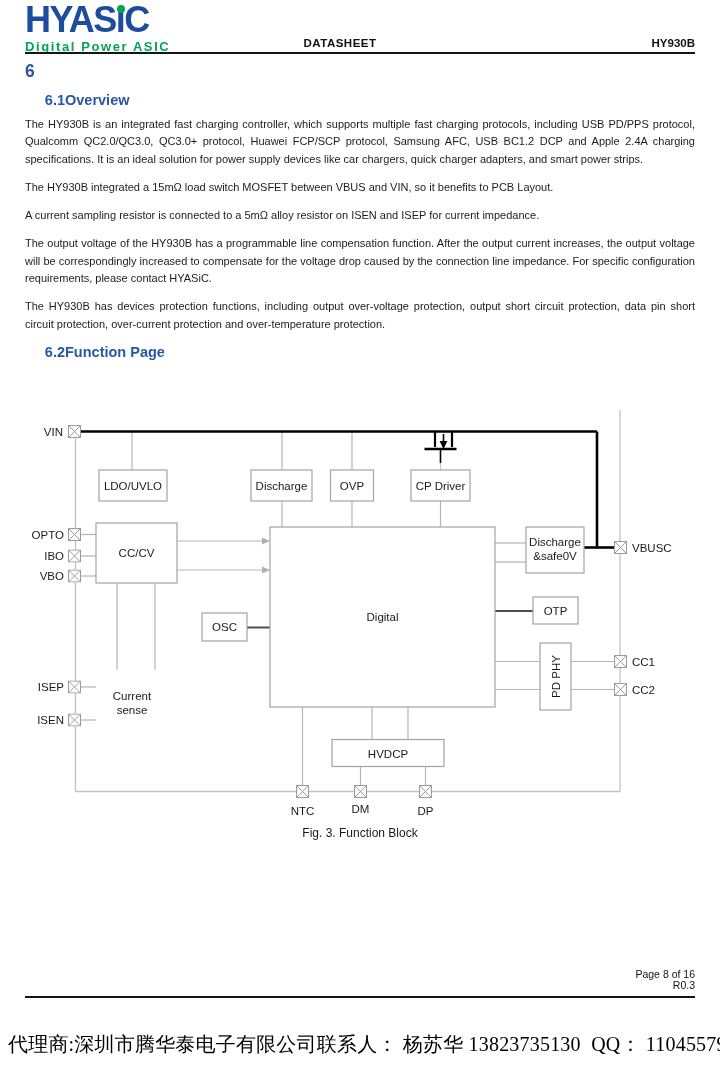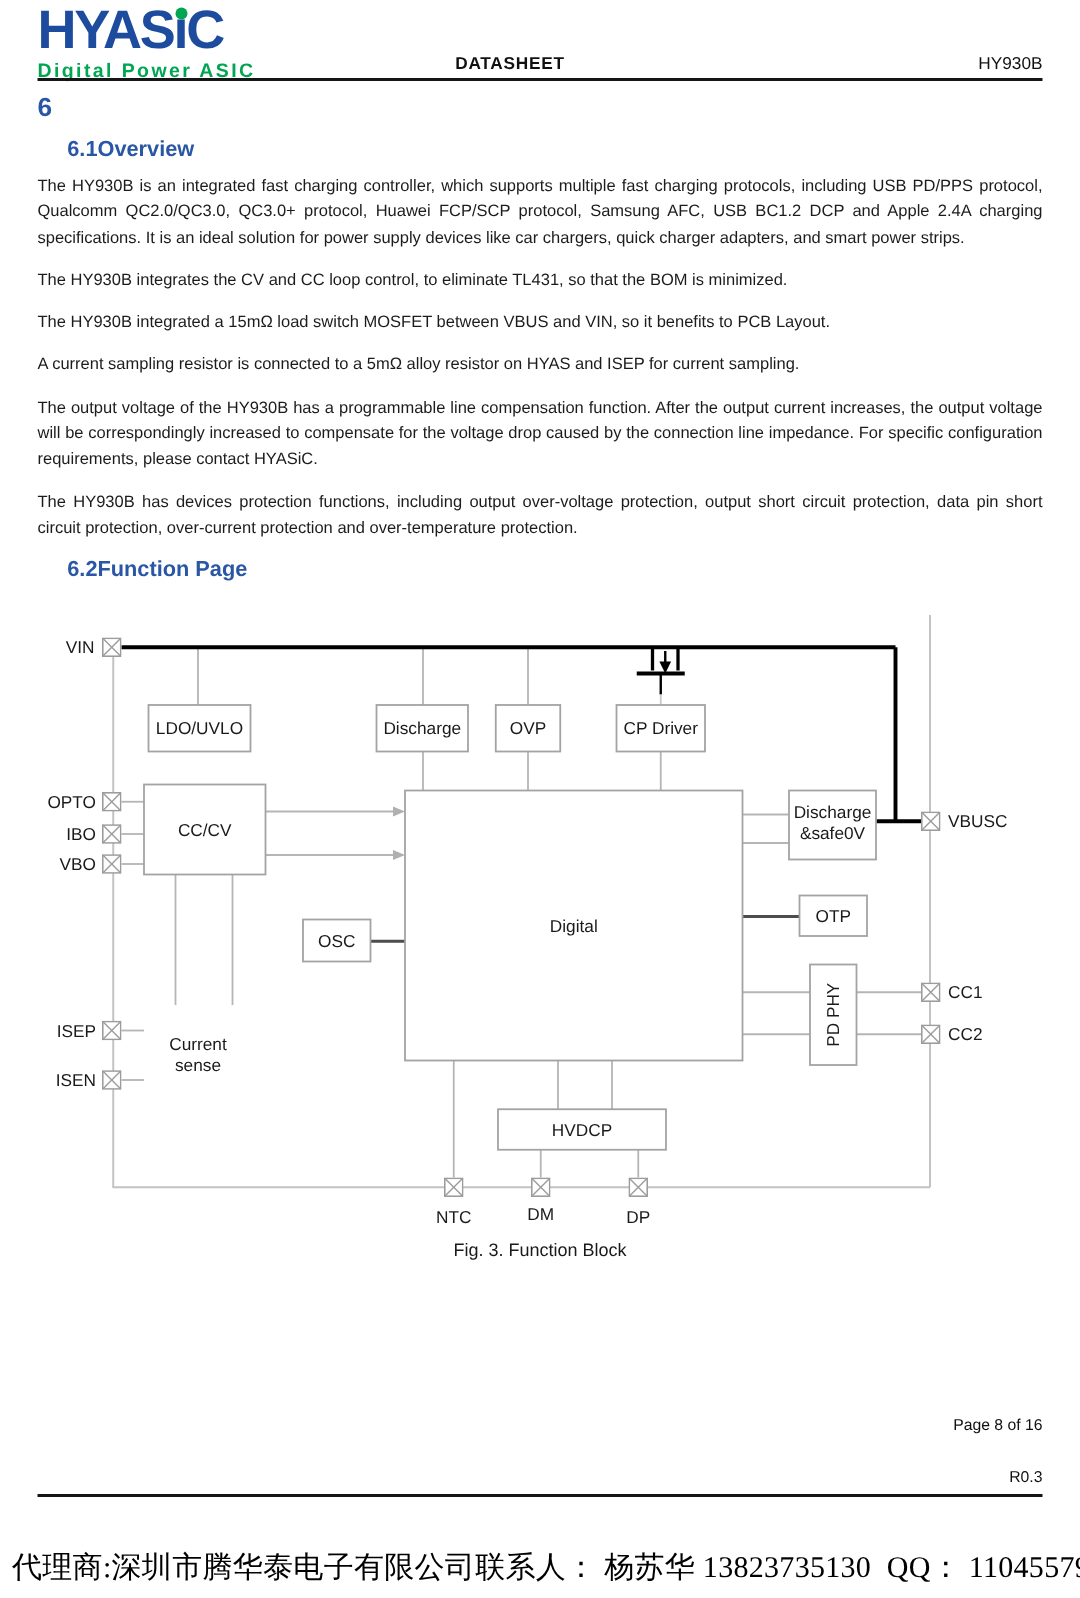--- a/index.html
+++ b/index.html
@@ -24,21 +24,21 @@
   .logo-sub {
     margin-top:1px; font-size:13px; font-weight:bold;
     color:#00a651; letter-spacing:1.6px; white-space:pre;
   }
   .hdr-center {
     position:absolute; top:37px; left:0; width:680px; text-align:center;
     font-size:11.5px; font-weight:bold; color:#111; letter-spacing:.5px;
   }
   .hdr-right {
     position:absolute; top:37px; right:25px; font-size:11.5px;
-    font-weight:normal; color:#111;
+    font-weight:bold; color:#111;
   }
   .hdr-rule {
     position:absolute; top:52px; left:25px; right:25px; height:2px;
     background:#151515;
   }
 
   
   .content { position:absolute; left:25px; top:61px; width:670px; }
   .h1 { display:flex; font-size:17.5px; font-weight:bold; color:#2a57a5;
         margin-bottom:10px; }
@@ -55,21 +55,21 @@
   .figure { position:absolute; left:0; top:408px; width:720px; height:450px; }
   .figure svg { display:block; }
   svg text { font-family:"Liberation Sans", sans-serif; fill:#1a1a1a; }
   .blk-label { font-size:11.5px; }
   .pin-label { font-size:11.5px; }
   .fig-caption { font-size:12px; }
 
   
   .ftr-rev  { position:absolute; right:25px; top:979px; font-size:10.5px; color:#111; }
   .ftr-rule { position:absolute; left:25px; right:25px; top:996px; height:1.5px; background:#151515; }
-  .ftr-page { position:absolute; right:25px; top:944px; font-size:10.5px; color:#111; }
+  .ftr-page { position:absolute; right:25px; top:968px; font-size:10.5px; color:#111; }
   .distributor {
     position:absolute; left:8px; top:1031px; width:712px;
     font-family:"Liberation Serif", serif; font-size:20px; color:#000;
     white-space:pre; letter-spacing:.2px;
   }
 </style>
 </head>
 <body>
 
 <div class="page">
@@ -84,23 +84,22 @@
 
   <div class="content">
     <div class="h1">
       <span class="no">6</span>
     </div>
     <div class="h2">
       <span class="no">6.1</span>
       <span>Overview</span>
     </div>
     <p>The HY930B is an integrated fast charging controller, which supports multiple fast charging protocols, including USB PD/PPS protocol, Qualcomm QC2.0/QC3.0, QC3.0+ protocol, Huawei FCP/SCP protocol, Samsung AFC, USB BC1.2 DCP and Apple 2.4A charging specifications. It is an ideal solution for power supply devices like car chargers, quick charger adapters, and smart power strips.</p>
-    <p>The HY930B integrates the CV and CC loop control, to eliminate TL431, so that the BOM is minimized.</p>
     <p>The HY930B integrated a 15mΩ load switch MOSFET between VBUS and VIN, so it benefits to PCB Layout.</p>
-    <p>A current sampling resistor is connected to a 5mΩ alloy resistor on HYAS and ISEP for current sampling.</p>
+    <p>A current sampling resistor is connected to a 5mΩ alloy resistor on ISEN and ISEP for current impedance.</p>
     <p>The output voltage of the HY930B has a programmable line compensation function. After the output current increases, the output voltage will be correspondingly increased to compensate for the voltage drop caused by the connection line impedance. For specific configuration requirements, please contact HYASiC.</p>
     <p>The HY930B has devices protection functions, including output over-voltage protection, output short circuit protection, data pin short circuit protection, over-current protection and over-temperature protection.</p>
     <div class="h2">
       <span class="no">6.2</span>
       <span>Function Page</span>
     </div>
   </div>
 
   <div class="figure">
     <svg width="720" height="450" viewBox="0 0 720 450">

